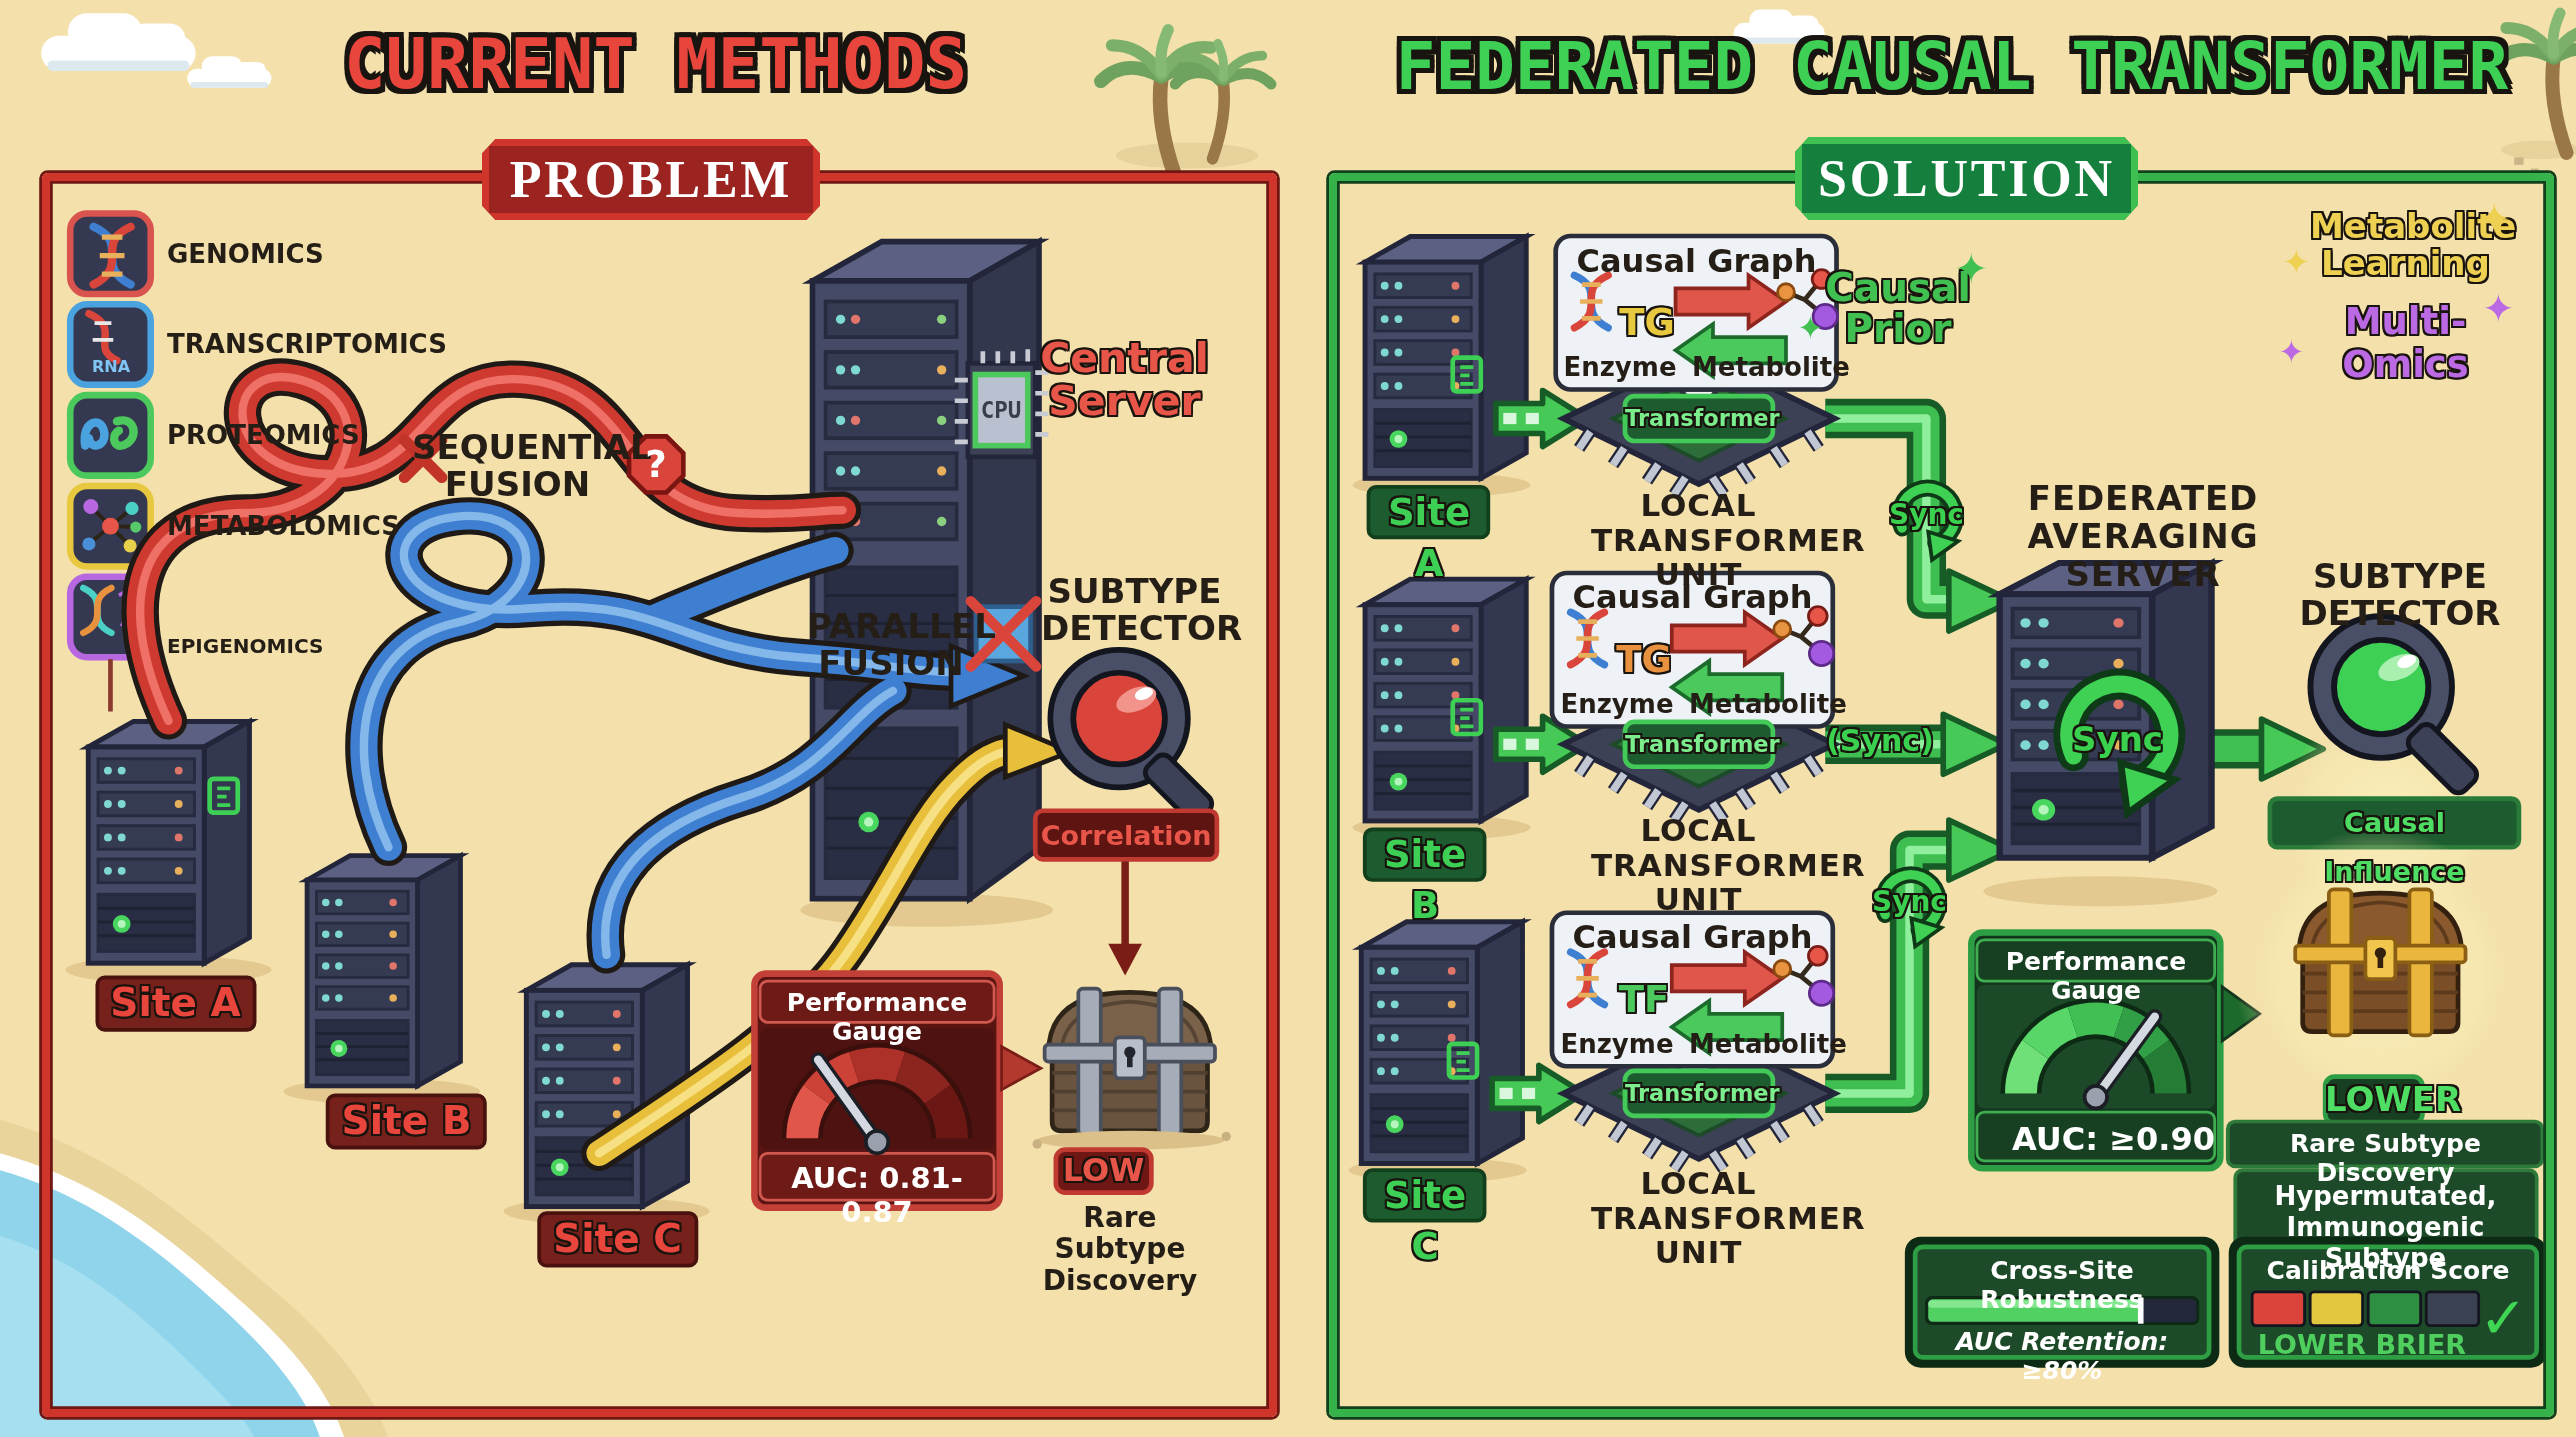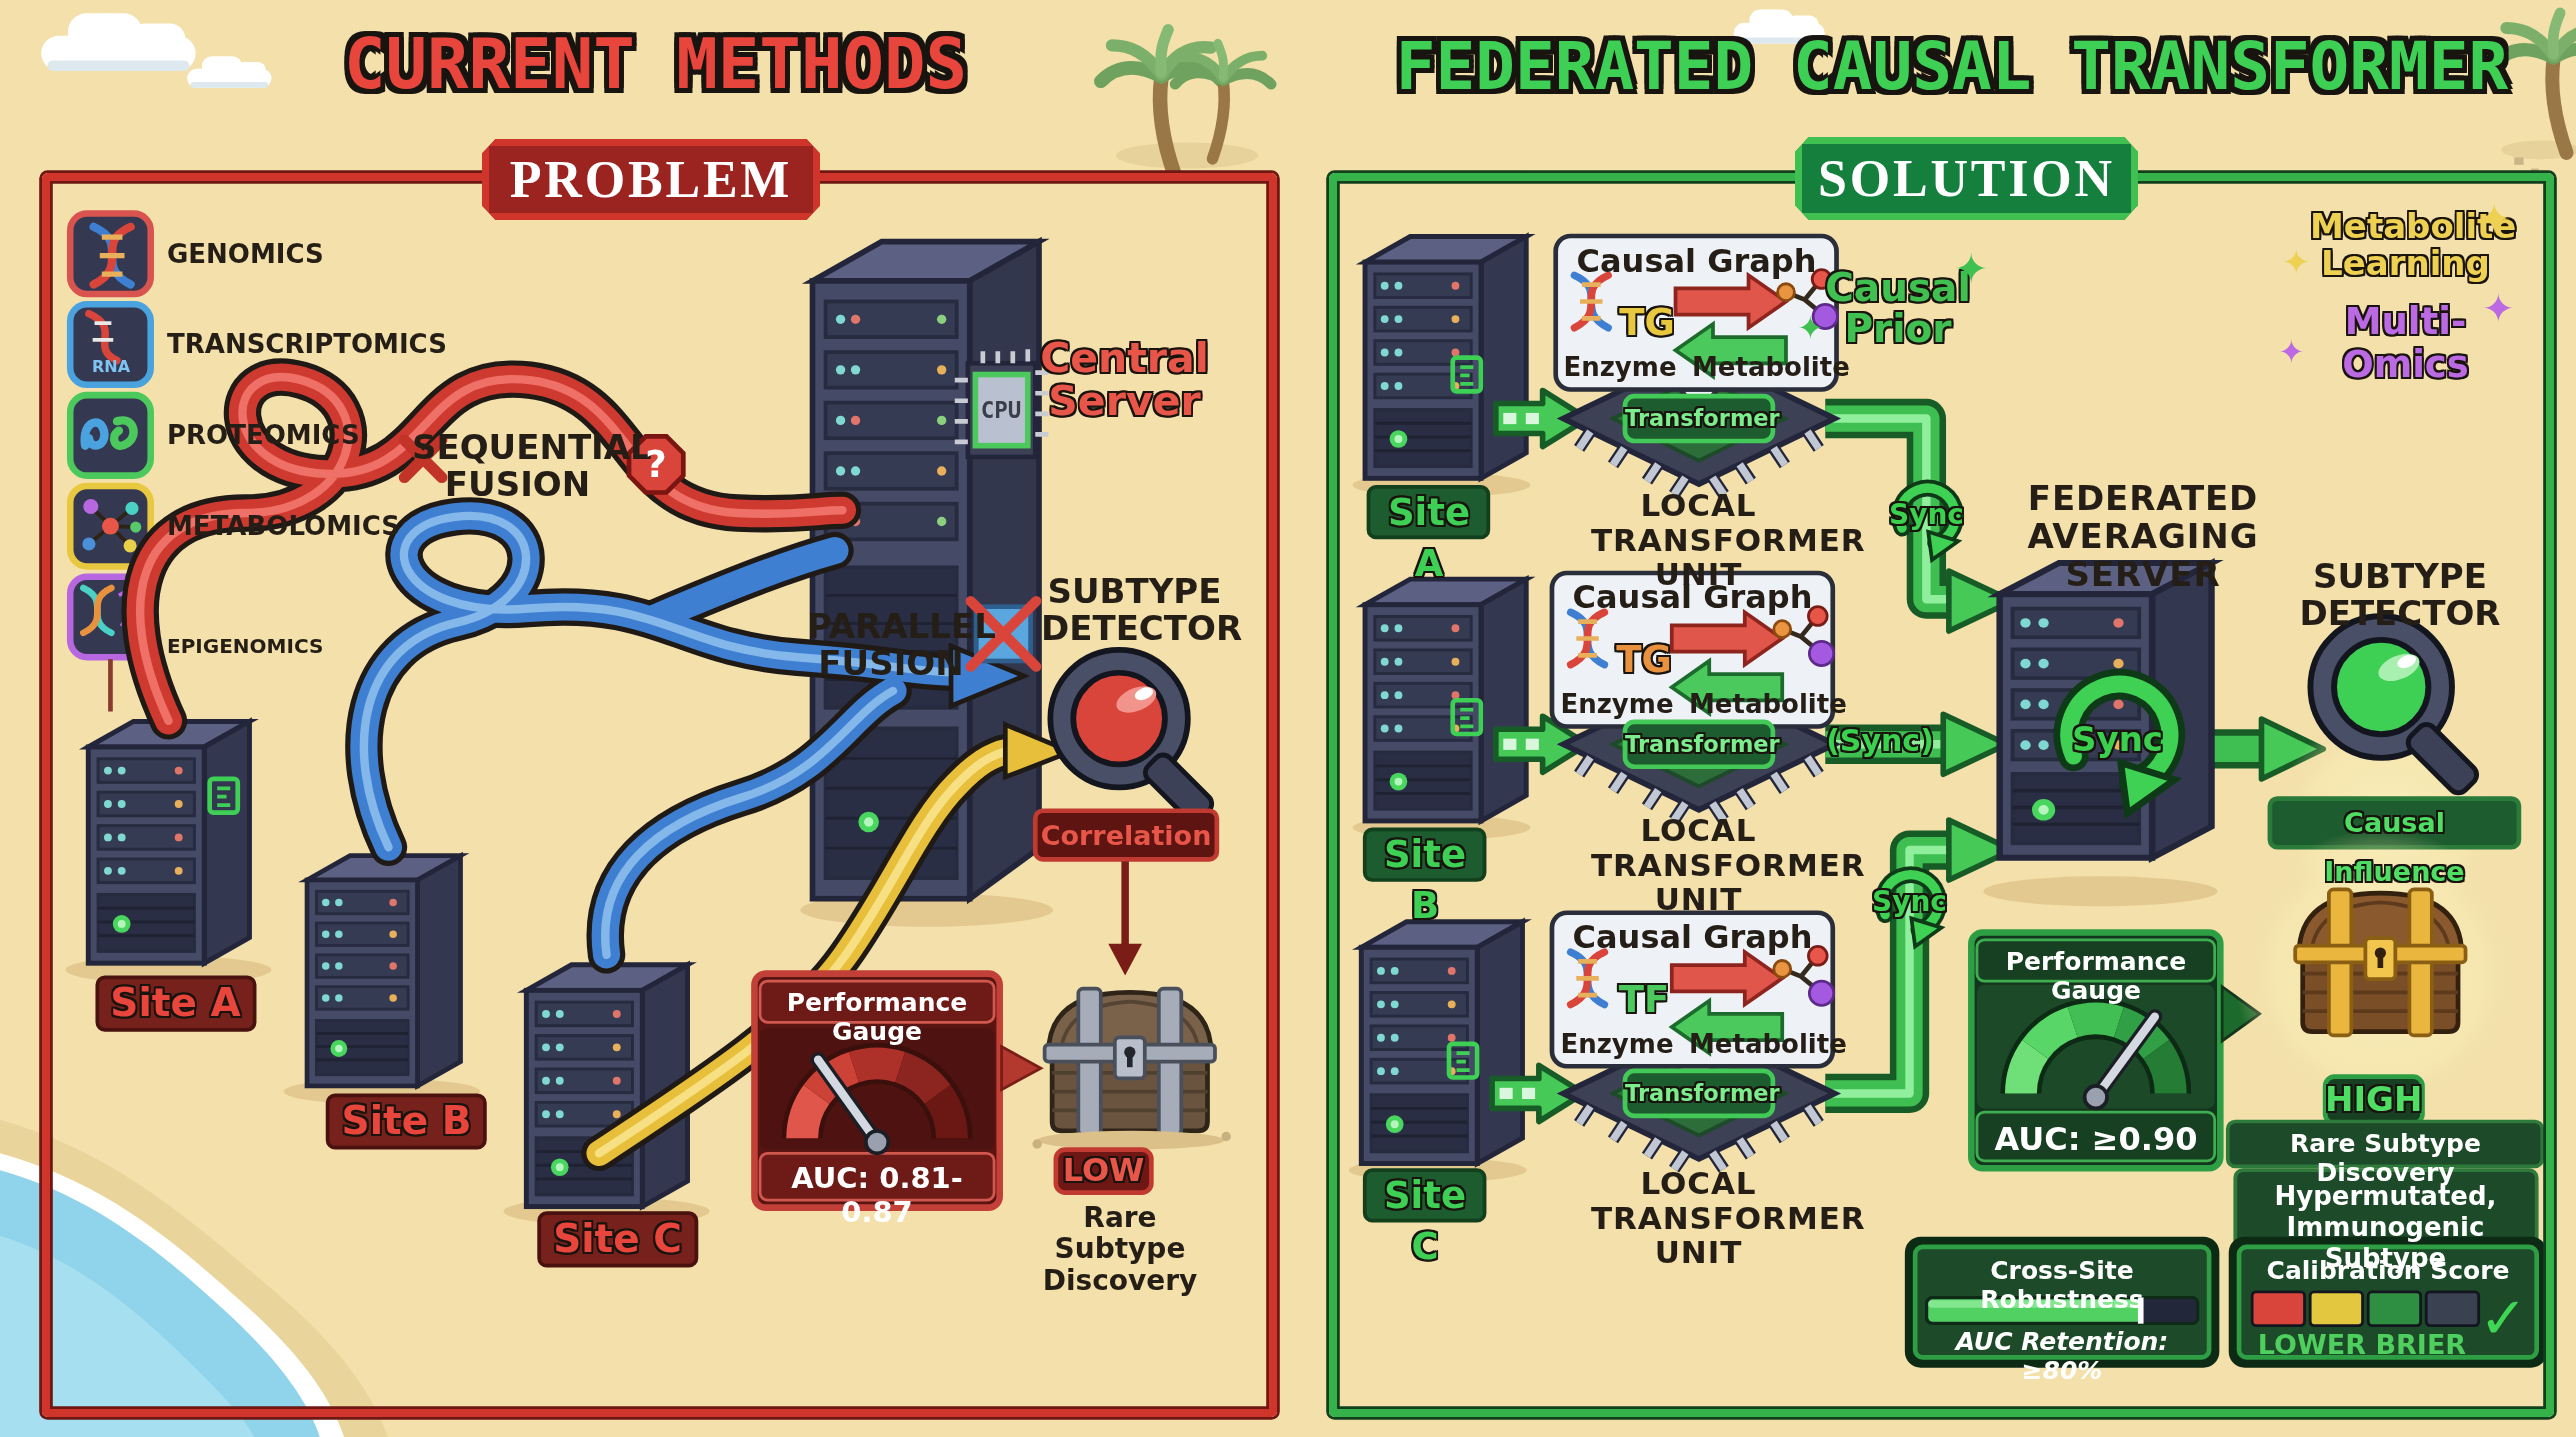--- a/index.html
+++ b/index.html
@@ -541,23 +541,23 @@
 <div class="t ctr ol-s" style="left:1875px; top:498px; width:103px; font-size:28px; color:#3ad14f;">Sync</div>
 <div class="t ctr ol-s" style="left:1822px; top:723px; width:116px; font-size:30px; color:#3ad14f;">(Sync)</div>
 <div class="t ctr ol-s" style="left:1858px; top:885px; width:103px; font-size:28px; color:#3ad14f;">Sync</div>
 <div class="t ctr ol-s" style="left:2065px; top:719px; width:105px; font-size:34px; color:#3ad14f;">Sync</div>
 
 <div class="t ctr" style="left:1970px; top:479px; width:346px; font-size:34px; line-height:1.12; letter-spacing:0.9px;">FEDERATED AVERAGING SERVER</div>
 <div class="t ctr" style="left:2297px; top:558px; width:206px; font-size:34px; line-height:1.1;">SUBTYPE DETECTOR</div>
 <div class="t ctr ol-s" style="left:2270px; top:798px; width:249px; height:49px; line-height:49px; font-size:27px; color:#4ede63;">Causal Influence</div>
 
 <div class="t ctr white" style="left:1977px; top:947px; width:238px; font-size:25px;">Performance Gauge</div>
-<div class="t ctr white" style="left:1977px; top:1120px; width:238px; font-size:32px;">AUC: ≥0.90</div>
-
-<div class="t ctr ol-s" style="left:2325px; top:1076px; width:97px; height:47px; line-height:47px; font-size:34px; color:#4ede63;">HIGH</div>
+<div class="t ctr white" style="left:1977px; top:1120px; width:238px; font-size:32px;text-align:right;">AUC: ≥0.90</div>
+
+<div class="t ctr ol-s" style="left:2325px; top:1076px; width:97px; height:47px; line-height:47px; font-size:34px; color:#4ede63;">LOWER</div>
 <div class="t ctr white" style="left:2228px; top:1129px; width:315px; font-size:25px;">Rare Subtype Discovery</div>
 <div class="t ctr white" style="left:2235px; top:1181px; width:301px; font-size:26px; line-height:1.2;">Hypermutated, Immunogenic Subtype</div>
 
 <div class="t ctr white" style="left:1917px; top:1256px; width:290px; font-size:25px;">Cross-Site Robustness</div>
 <div class="t ctr white" style="left:1917px; top:1327px; width:290px; font-size:25px;font-style:italic;">AUC Retention: ≥80%</div>
 <div class="t ctr white" style="left:2239px; top:1256px; width:298px; font-size:25px;">Calibration Score</div>
 <div class="t ctr" style="left:2245px; top:1329px; width:234px; font-size:27px; color:#4ecf5e;">LOWER BRIER</div>
 <div class="t" style="left:2479px; top:1284px; font-size:58px; color:#3fd653;">✓</div>
 
 </div>

